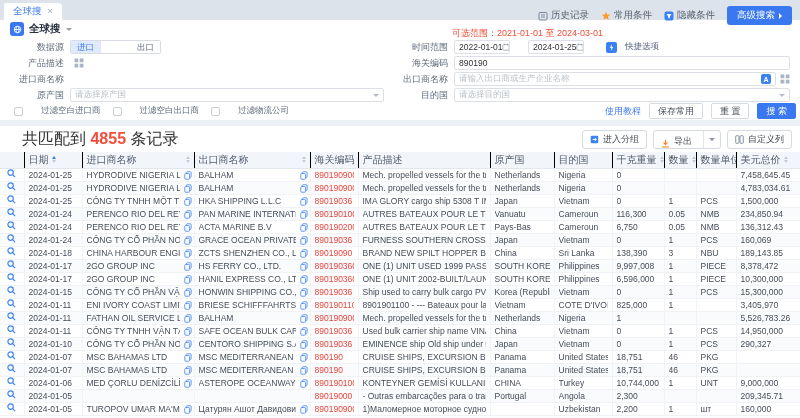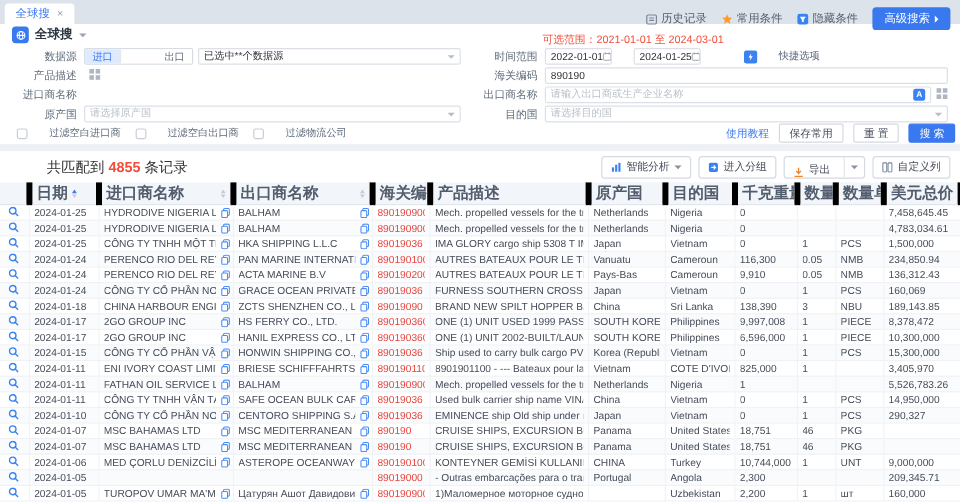--- a/index.html
+++ b/index.html
@@ -47,51 +47,51 @@
   .toggle { display:flex; border:1px solid #d8ddе4; border:1px solid #d8dde4; border-radius:2px;
             overflow:hidden; margin-right:4px; flex:none; }
   .toggle span { padding:0 6px; font-size:8.5px; height:12px; line-height:12px; color:#5f6b7a; background:#fff; }
   .toggle .on { background:#dfeaff; color:#3a78f0; }
   .toggle .off { border-left:1px solid #e4e8ee;padding-left:36px; }
   .dateinput { width:56px; flex:none; margin-right:18px; }
   .icon-in { margin-left:auto; flex:none; display:flex; align-items:center; }
   .tr-icon { width:10px; height:10px; background:#3a82f2; border-radius:2px; color:#fff; font-size:7px;
              font-weight:bold; display:flex; align-items:center; justify-content:center; }
   .grid-icon { margin-left:4px; flex:none; }
-  .quickopt { display:flex; align-items:center; gap:18px; margin-left:18px; font-size:8.5px; color:#56627a; flex:none; }
+  .quickopt { display:flex; align-items:center; gap:8px; margin-left:4px; font-size:8.5px; color:#56627a; flex:none; }
   .bolt-icon { width:11px; height:11px; background:#3a82f2; border-radius:2px; display:flex;
                align-items:center; justify-content:center; }
   .checkrow { margin-left:14px; display:flex; gap:12px; font-size:8.5px; color:#5f6b7a; align-items:center; }
   .chk { display:flex; align-items:center; gap:18px; }
   .box { width:9px; height:9px; border:1px solid #c8cdd6; border-radius:2px; background:#fff; flex:none; }
   .btnrow { justify-content:flex-end; gap:8px; padding-right:4px; }
   .link { color:#3a78f0; font-size:9px; }
   .btn { border:1px solid #d5dae2; border-radius:2px; height:16px; padding:0 8px; font-size:9px;
          color:#454c59; display:flex; align-items:center; background:#fff; }
   .btn.primary { background:#3a78f0; border-color:#3a78f0; color:#fff; }
 
   .gapbar { height:6px; }
 
   
   .results { background:#fff; height:292px; overflow:hidden; }
   .rbar { height:26px; display:flex; align-items:center; padding:0 8px 0 22px; }
-  .count { font-size:12px; color:#333;margin-left:17px; }
+  .count { font-size:16px; color:#333; }
   .count b { color:#f34e3a; font-weight:bold; }
   .rbtns { margin-left:auto; display:flex; gap:6px; align-items:center; }
   .rbtn { border:1px solid #d5dae2; border-radius:3px; height:19px; display:flex; align-items:center;
           padding:0 7px; font-size:9px; color:#454c59; gap:4px; background:#fff; }
   .rbtn .cdown { border-top-color:#8a93a2; }
   .split { padding:0; }
   .split .seg { display:flex; align-items:flex-end; gap:4px; padding:0 7px; height:100%; }
   .split .seg2 { border-left:1px solid #e2e6ec; padding:0 5px; display:flex; align-items:center; height:100%; }
 
   table { border-collapse:collapse; table-layout:fixed; width:800px; }
-  thead th { background:#f2f5f9; height:16px; font-weight:bold; color:#525d6d; text-align:left;
-             padding:0 4px; border-right:5px solid #000000; border-bottom:1px solid #e2e7ee;
-             white-space:nowrap; overflow:hidden; font-size:13px; }
+  thead th { background:#f2f5f9; height:16px; font-weight:normal; color:#525d6d; text-align:left;
+             padding:0 4px; border-right:1px solid #000000; border-bottom:1px solid #e2e7ee;
+             white-space:nowrap; overflow:hidden; font-size:10px; }
   .thflex { display:flex; align-items:center; }
   .sort { display:inline-flex; flex-direction:column; margin-left:3px; gap:1px; }
   .sort i { display:block; width:0; height:0; border-left:2.5px solid transparent; border-right:2.5px solid transparent; }
   .sort .up { border-bottom:3px solid #c6ccd6; }
   .sort .dn { border-top:3px solid #c6ccd6; }
   .sort .up.act { border-bottom-color:#3a78f0; }
   tbody td { height:13px; padding:0 4px; color:#454c59; font-size:8.5px; border-right:1px solid #f1f3f7;
              border-bottom:1px solid #f0f2f6; white-space:nowrap; overflow:hidden; }
   tbody tr:nth-child(even) { background:#fafbfd; }
   td.c-act { text-align:center; padding:0; }
@@ -155,24 +155,20 @@
 
     <div class="hint">可选范围：2021-01-01 至 2024-03-01</div>
 
     <div class="filters">
 
       <div class="frow fl">
         <span class="flabel">数据源</span>
         <span class="toggle">
           <span class="on">进口</span>
           <span class="off">出口</span>
-        </span>
-        <span class="finput">
-          <span>已选中**个数据源</span>
-          <span class="sel-caret"></span>
         </span>
       </div>
       <div class="frow fr">
         <span class="flabel r">时间范围</span>
         <span class="finput dateinput">
           <span>2022-01-01</span>
           <span class="icon-in">
             <svg width="8" height="8" viewBox="0 0 10 10">
                 <rect x="1" y="2" width="8" height="7" rx="1" fill="none" stroke="#9aa3b0" stroke-width="1"></rect>
                 <line x1="3" y1="0.8" x2="3" y2="3" stroke="#9aa3b0" stroke-width="1"></line>
@@ -280,29 +276,20 @@
   <div class="gapbar"></div>
 
   <div class="results">
     <div class="rbar">
       <span class="count">
         <span>共匹配到</span>
         <b>4855</b>
         <span>条记录</span>
       </span>
       <span class="rbtns">
-        <span class="rbtn">
-          <svg width="9" height="9" viewBox="0 0 10 10">
-              <rect x="1" y="5" width="2" height="4" fill="#3a82f2"></rect>
-              <rect x="4" y="2.5" width="2" height="6.5" fill="#3a82f2"></rect>
-              <rect x="7" y="0.8" width="2" height="8.2" fill="#3a82f2"></rect>
-            </svg>
-          <span>智能分析</span>
-          <span class="cdown"></span>
-        </span>
         <span class="rbtn">
           <svg width="9" height="9" viewBox="0 0 10 10">
               <rect x="0.8" y="0.8" width="8.4" height="8.4" rx="1.5" fill="#3a82f2"></rect>
               <path d="M3 5 L7 5 M5.3 3.2 L7 5 L5.3 6.8" stroke="#fff" stroke-width="1" fill="none"></path>
             </svg>
           <span>进入分组</span>
         </span>
         <span class="rbtn split">
           <span class="seg">
             <svg width="9" height="9" viewBox="0 0 10 10">
@@ -641,21 +628,21 @@
             <td>
               <span class="cellText">AUTRES BATEAUX POUR LE TRANSPORT DE MARCHANDISES</span>
             </td>
             <td>
               <span class="cellText">Pays-Bas</span>
             </td>
             <td>
               <span class="cellText">Cameroun</span>
             </td>
             <td>
-              <span class="cellText">9,910</span>
+              <span class="cellText">6,750</span>
             </td>
             <td>
               <span class="cellText">0.05</span>
             </td>
             <td>
               <span class="cellText">NMB</span>
             </td>
             <td>
               <span class="cellText">136,312.43</span>
             </td>

